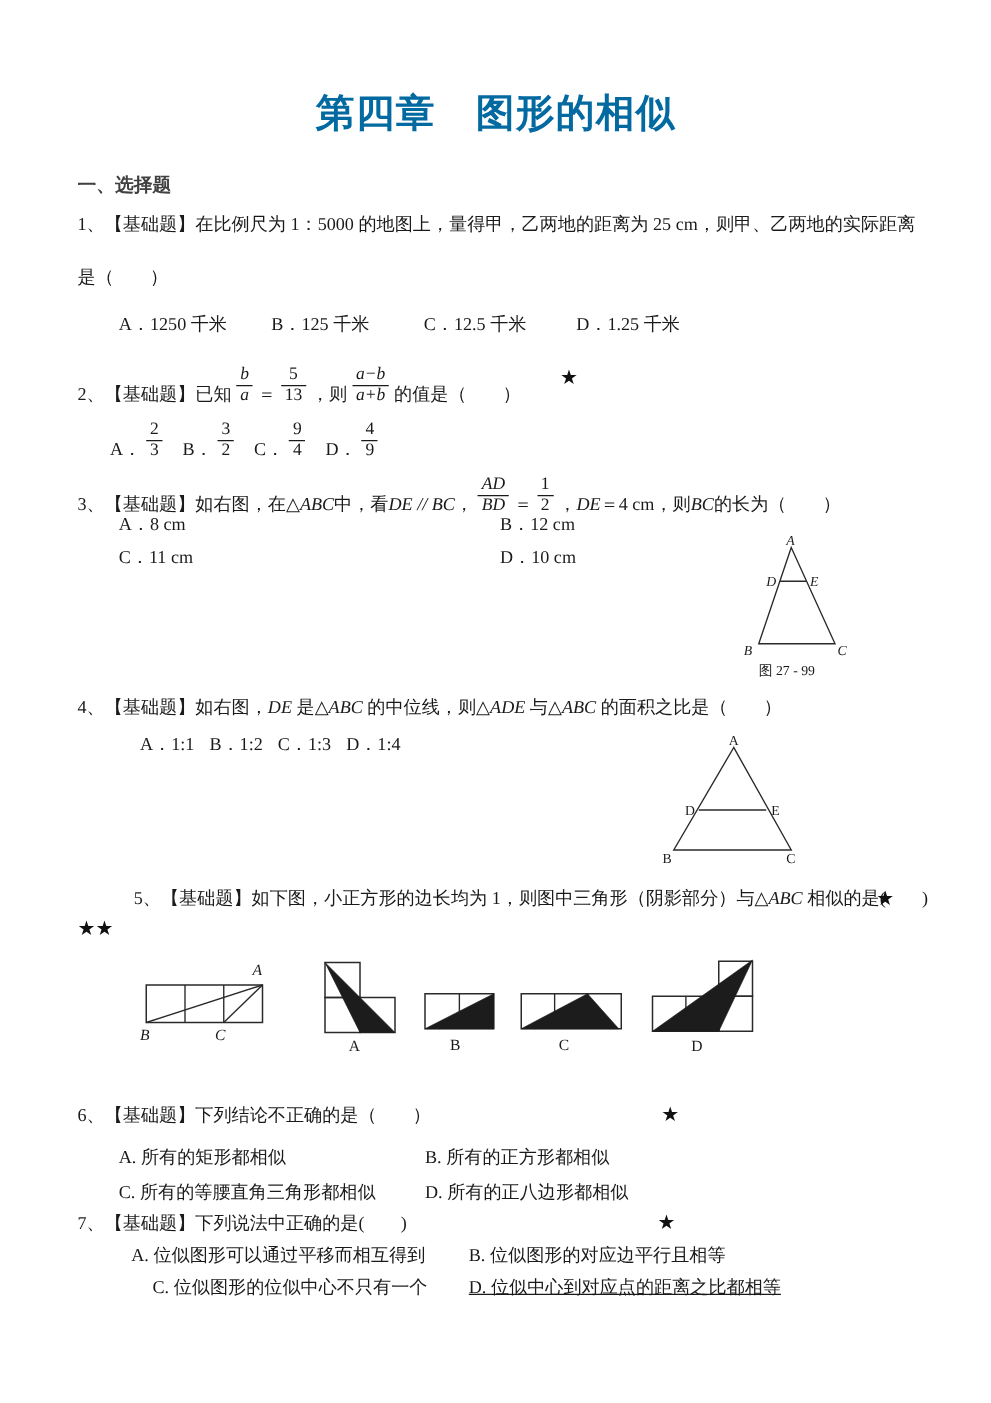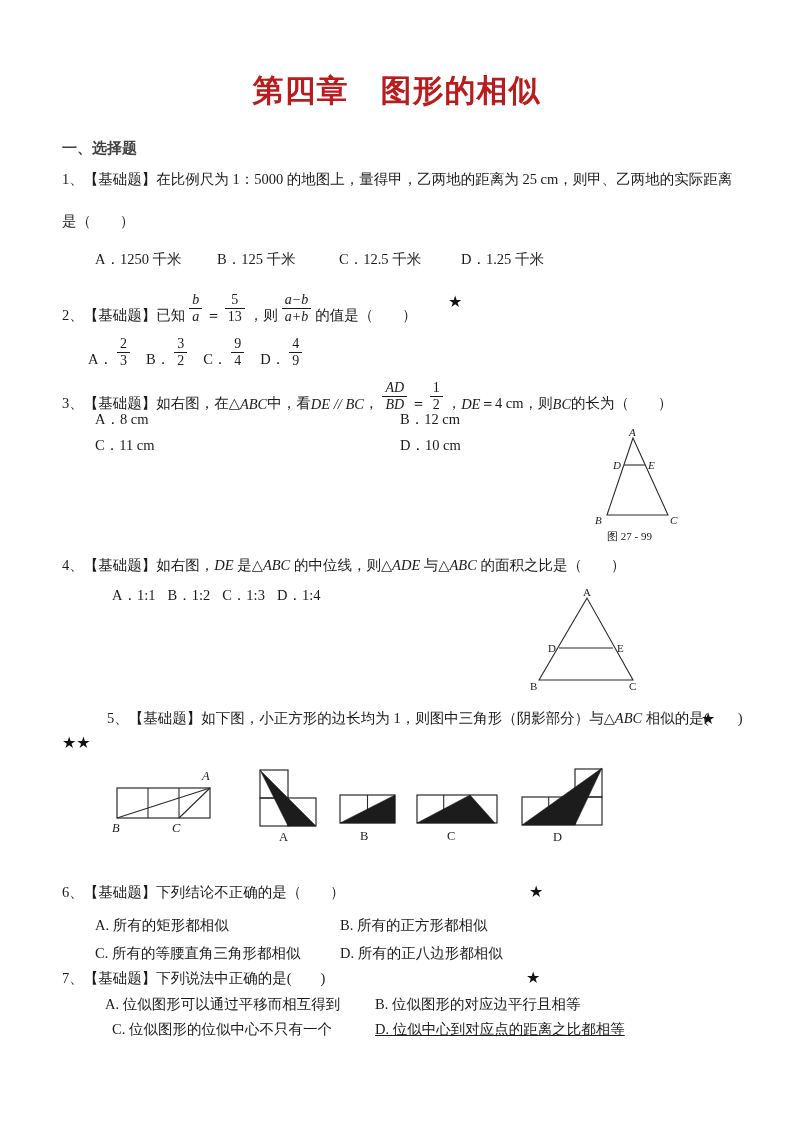--- a/index.html
+++ b/index.html
@@ -7,21 +7,21 @@
     position:relative;width:793px;height:1122px;background:#fff;
     font-family:"Liberation Serif","DejaVu Serif",serif;
     font-size:14.5px;color:#1a1a1a;overflow:hidden;
   }
   .abs{position:absolute;white-space:nowrap;}
   .row{display:flex;align-items:flex-end;}
   .m{font-style:italic;}
   .title{
     left:0;top:70px;width:793px;text-align:center;
     font-family:"Liberation Sans","DejaVu Sans",sans-serif;
-    font-weight:bold;font-size:31px;letter-spacing:1px;color:#b91c1c;
+    font-weight:bold;font-size:31px;letter-spacing:1px;color:#0369a1;
   }
   .sec{
     font-family:"Liberation Sans","DejaVu Sans",sans-serif;
     font-weight:bold;font-size:15px;color:#404040;
   }
   .frac{
     display:inline-flex;flex-direction:column;text-align:center;
     margin:0 4px;line-height:1.15;font-size:14px;
   }
   .frac .fn{padding:0 3px;border-bottom:1.2px solid #1a1a1a;display:block;}
@@ -208,16 +208,16 @@
   <div class="abs star" style="left:529px;top:882px;">★</div>
   <div class="abs" style="left:95px;top:916px;">A. 所有的矩形都相似</div>
   <div class="abs" style="left:340px;top:916px;">B. 所有的正方形都相似</div>
   <div class="abs" style="left:95px;top:944px;">C. 所有的等腰直角三角形都相似</div>
   <div class="abs" style="left:340px;top:944px;">D. 所有的正八边形都相似</div>
 
   <div class="abs" style="left:62px;top:969px;">7、【基础题】下列说法中正确的是(　　)</div>
   <div class="abs star" style="left:526px;top:968px;">★</div>
   <div class="abs" style="left:105px;top:995px;">A. 位似图形可以通过平移而相互得到</div>
   <div class="abs" style="left:375px;top:995px;">B. 位似图形的对应边平行且相等</div>
-  <div class="abs" style="left:112px;top:1020px;text-align:right;">C. 位似图形的位似中心不只有一个</div>
+  <div class="abs" style="left:122px;top:1020px;text-align:right;">C. 位似图形的位似中心不只有一个</div>
   <div class="abs" style="left:375px;top:1020px;text-decoration:underline;">D. 位似中心到对应点的距离之比都相等</div>
 
 </div>
 
 </body></html>

